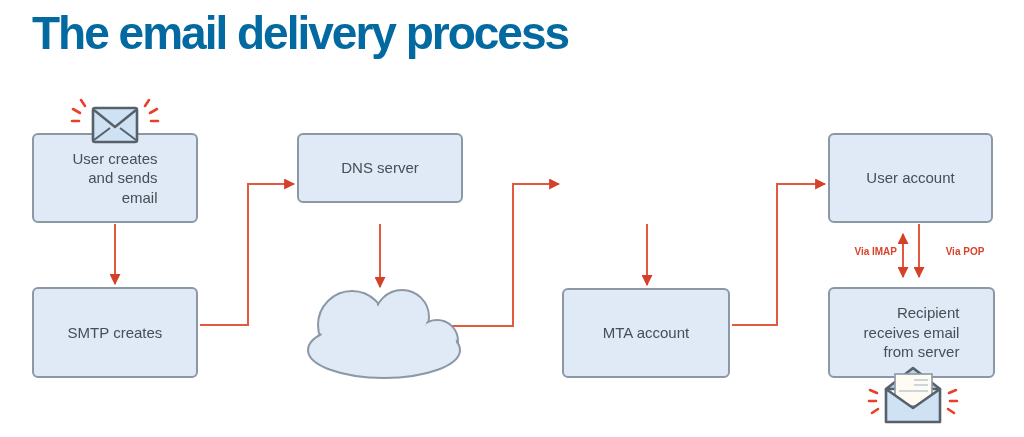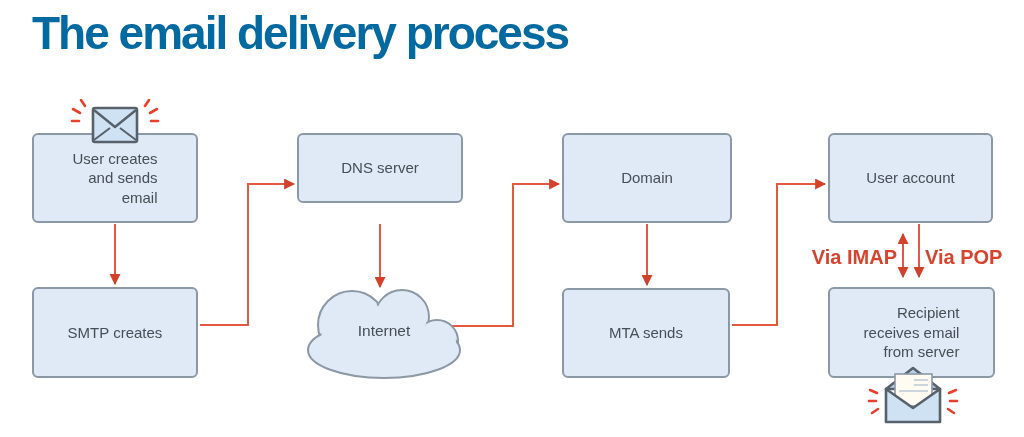--- a/index.html
+++ b/index.html
@@ -47,26 +47,26 @@
   .n-user-account{ left: 828px; top: 133px; width: 165px; height: 90px; }
   .n-recipient   { left: 828px; top: 287px; width: 167px; height: 91px; }
   .cloud-svg { position: absolute; left: 298px; top: 281px; width: 172px; height: 102px; }
   .cloud-label {
     position: absolute; left: 298px; top: 322px; width: 172px;
     text-align: center; color: #464e56; font-size: 15.5px;
   }
   .via-label {
     position: absolute;
     top: 246px;
-    font-size: 20px;
+    font-size: 10px;
     font-weight: bold;
     color: #d9432d;
   }
   .via-imap { left: 810px; width: 87px; text-align: right; }
-  .via-pop  { left: 925px; width: 80px; text-align: left; }
+  .via-pop  { left: 925px; width: 80px; text-align: center; }
   .env-closed { position: absolute; left: 60px;  top: 95px;  width: 110px; height: 50px; }
   .env-open   { position: absolute; left: 858px; top: 362px; width: 110px; height: 66px; }
 </style>
 </head>
 <body>
 
 <div class="canvas">
 
   <h1 class="title">The email delivery process</h1>
 
@@ -92,25 +92,22 @@
     <span class="node-label">User creates
 and sends
 email</span>
   </div>
   <div class="node n-smtp">
     <span class="node-label">SMTP creates</span>
   </div>
   <div class="node n-dns">
     <span class="node-label">DNS server</span>
   </div>
-  <div class="node n-domain">
-    <span class="node-label">Domain</span>
-  </div>
   <div class="node n-mta">
-    <span class="node-label">MTA sends</span>
+    <span class="node-label">MTA account</span>
   </div>
   <div class="node n-recipient">
     <span class="node-label">Recipient
 receives email
 from server</span>
   </div>
   <div class="node n-user-account">
     <span class="node-label">User account</span>
   </div>
 
@@ -121,21 +118,20 @@
       <circle cx="139" cy="60" r="21"></circle>
       <ellipse cx="86" cy="69" rx="76" ry="28"></ellipse>
     </g>
     <g fill="#dfeaf6" stroke="none">
       <circle cx="54" cy="44" r="32"></circle>
       <circle cx="104" cy="36" r="25"></circle>
       <circle cx="139" cy="60" r="19"></circle>
       <ellipse cx="86" cy="69" rx="74" ry="26"></ellipse>
     </g>
   </svg>
-  <div class="cloud-label">Internet</div>
 
   <div class="via-label via-imap">Via IMAP</div>
   <div class="via-label via-pop">Via POP</div>
 
   <svg class="env-closed" viewBox="0 0 110 50" xmlns="http://www.w3.org/2000/svg">
     <g stroke="#e8402a" stroke-width="2.6" stroke-linecap="round">
       <line x1="25" y1="11" x2="21" y2="5"></line>
       <line x1="20" y1="18" x2="13" y2="14"></line>
       <line x1="19" y1="26" x2="12" y2="26"></line>
       <line x1="85" y1="11" x2="89" y2="5"></line>

